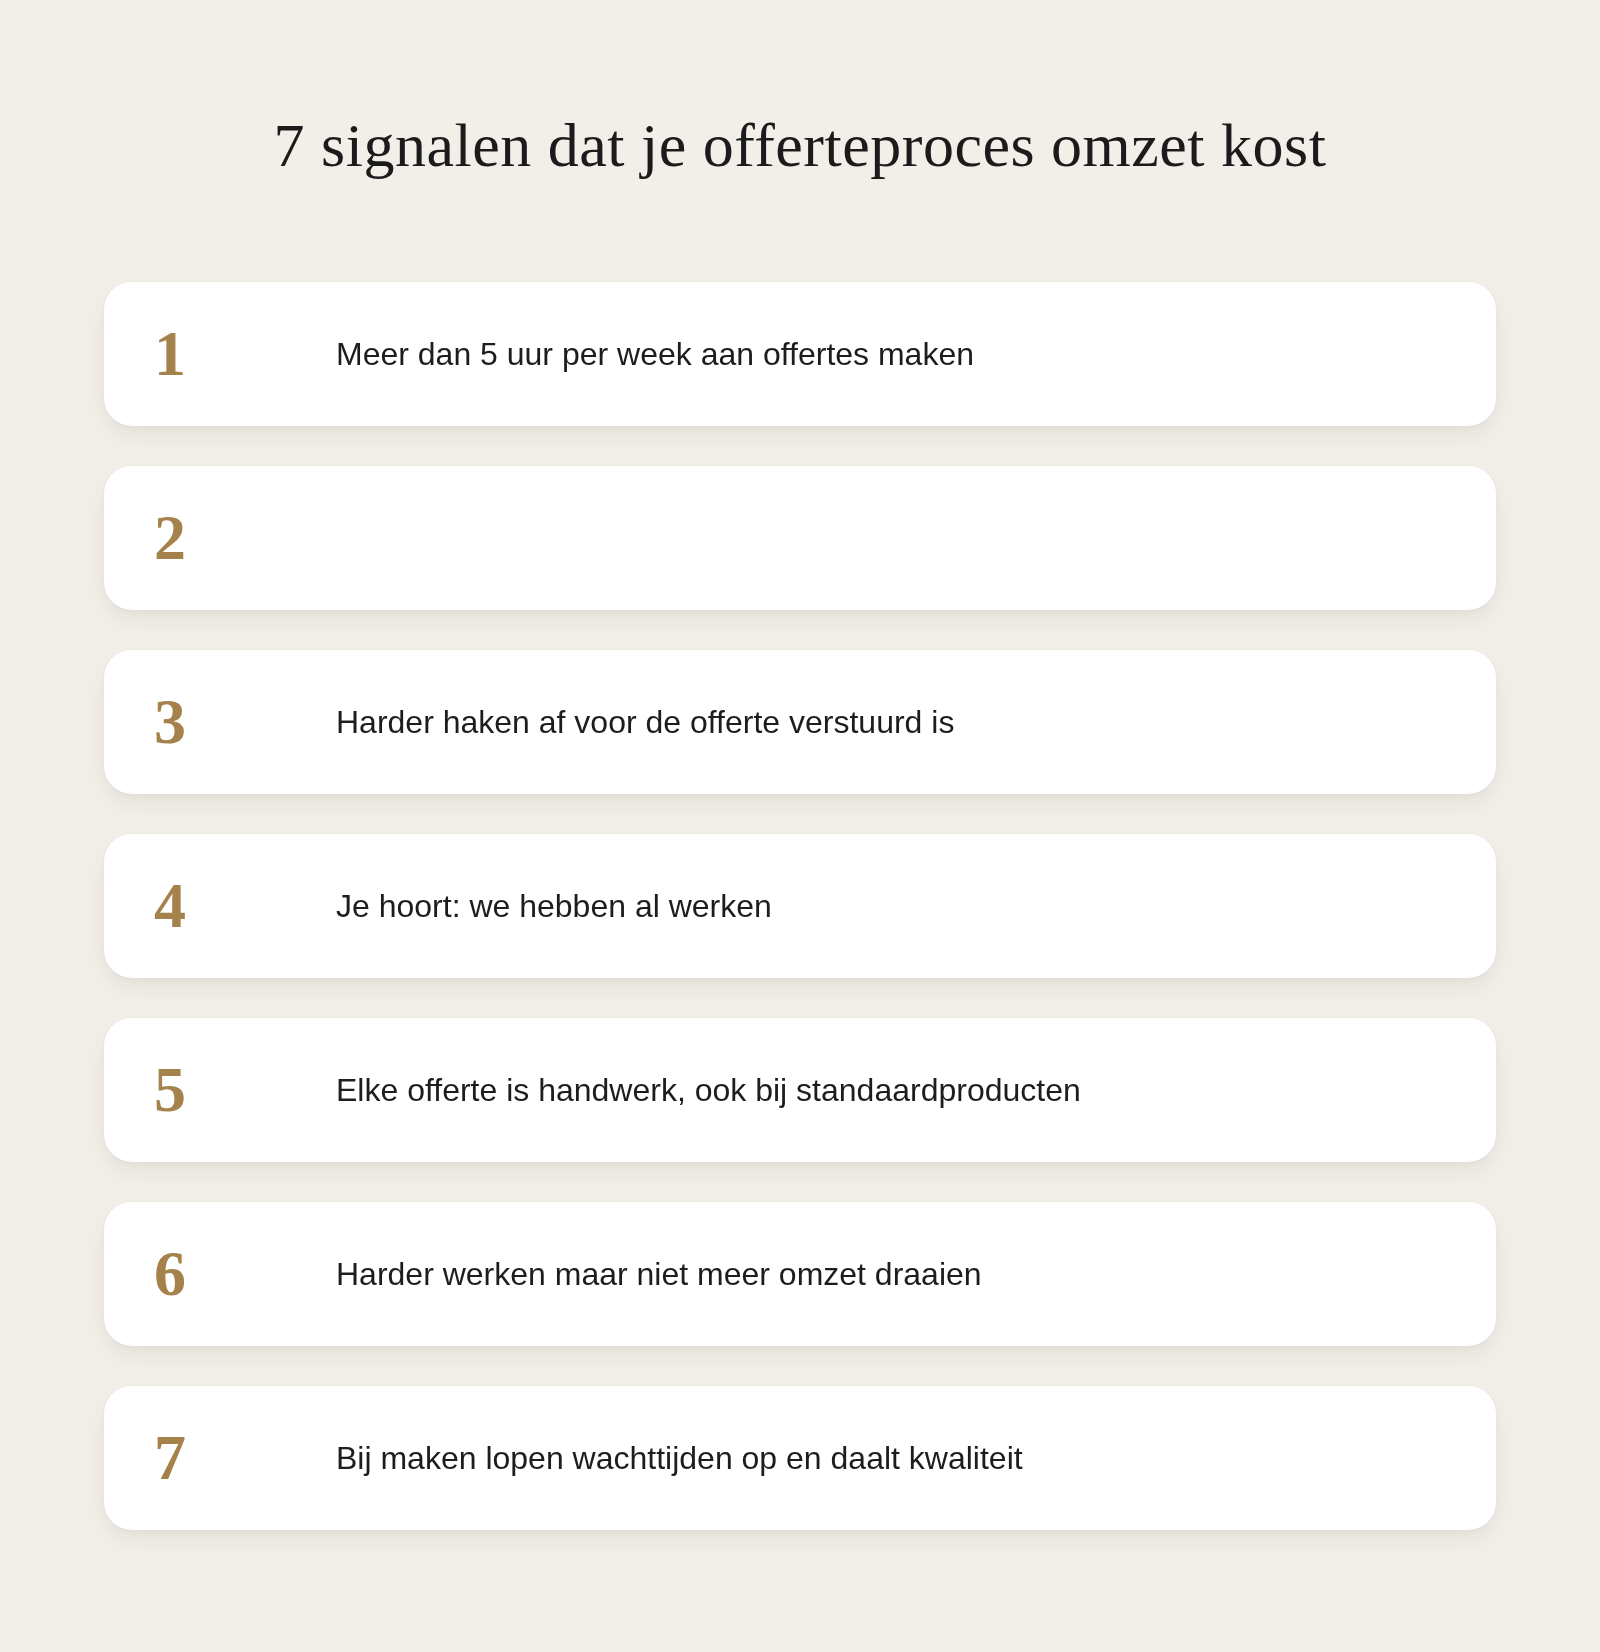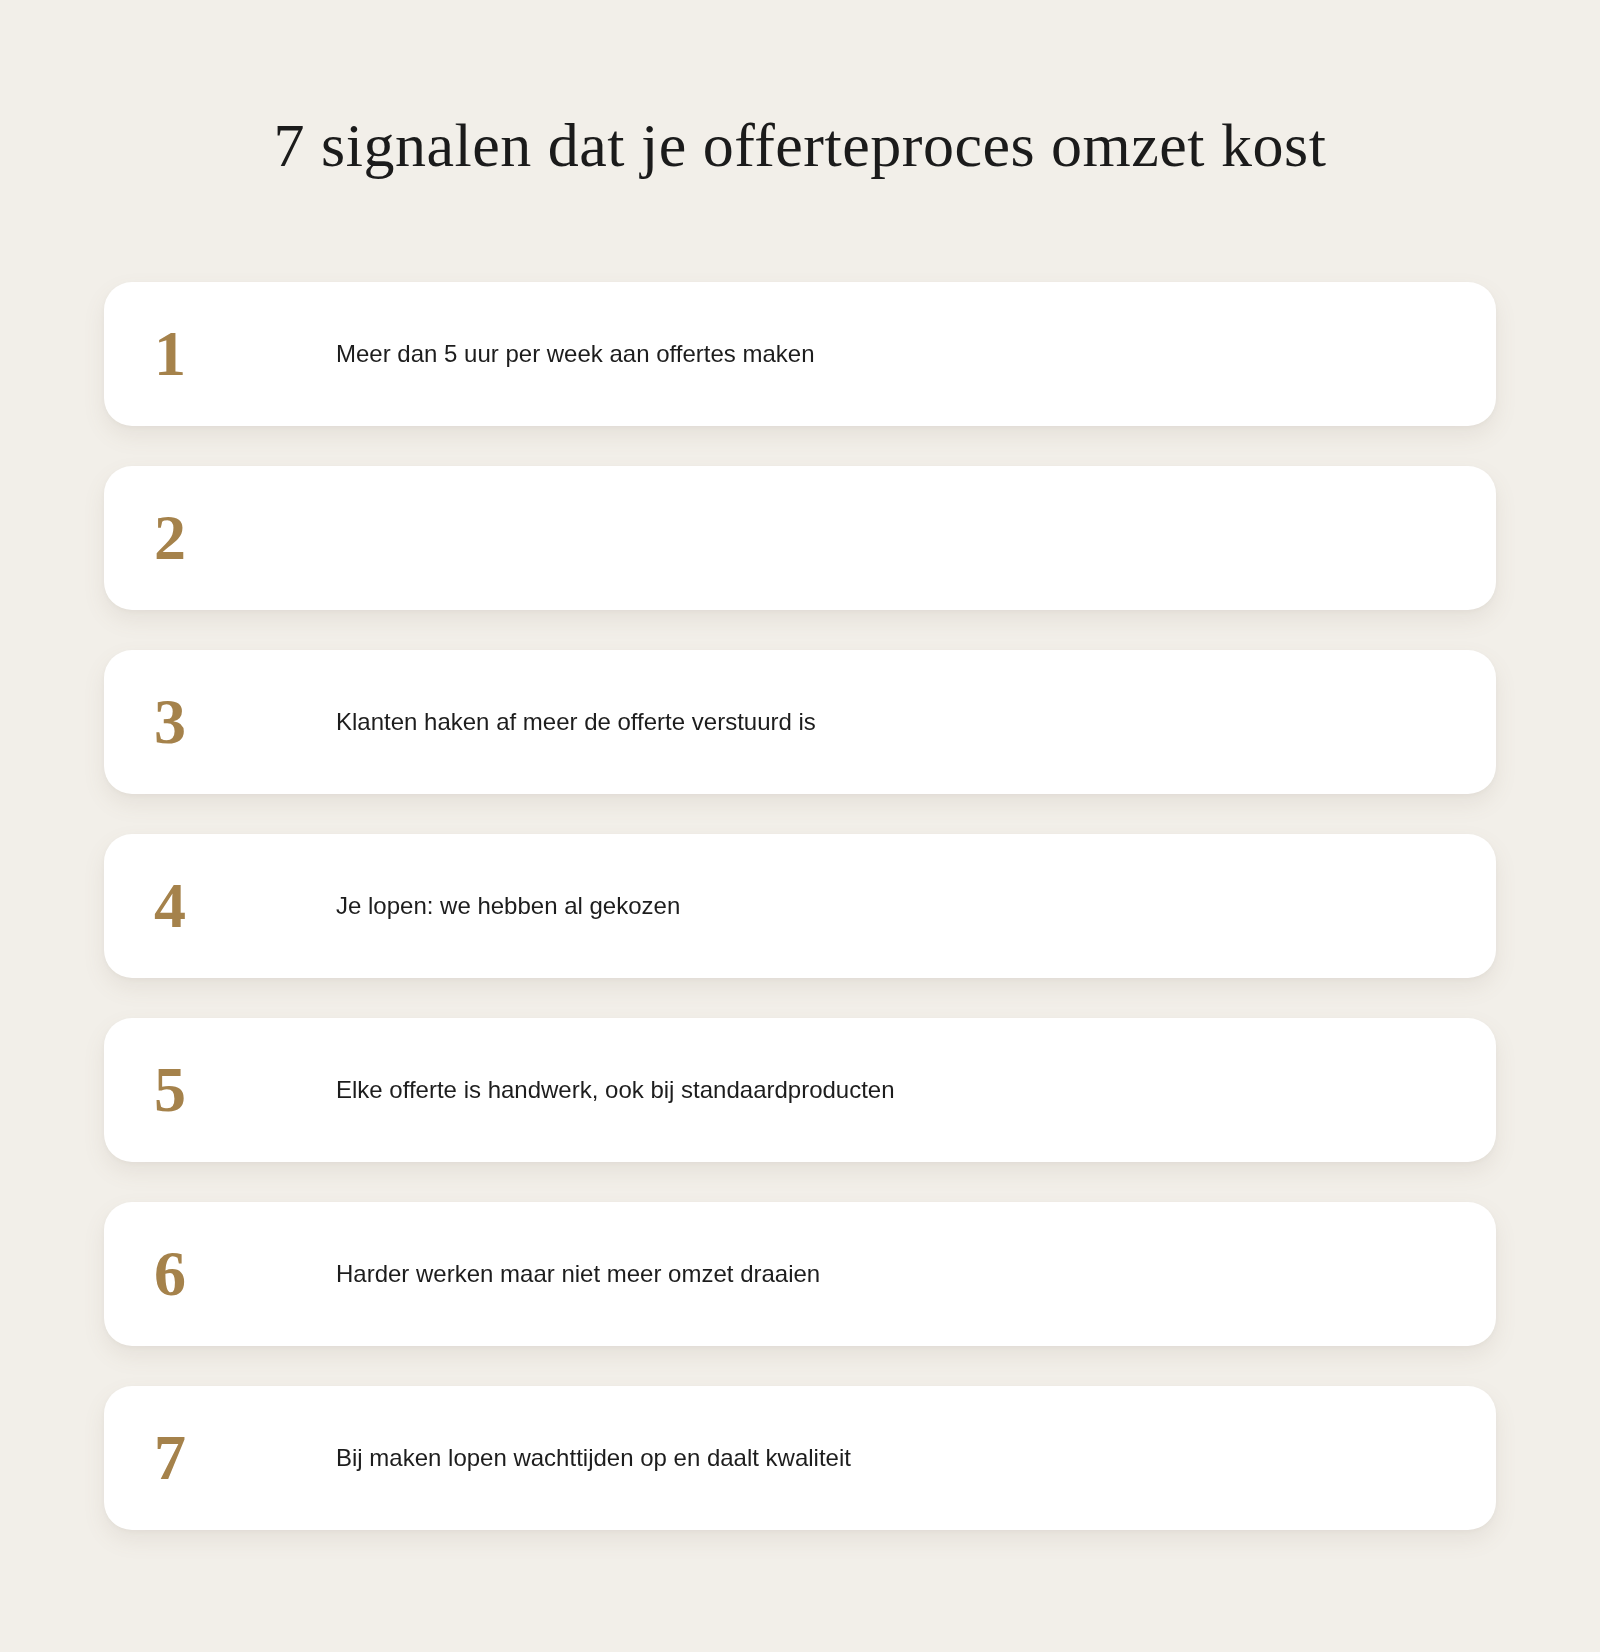--- a/index.html
+++ b/index.html
@@ -52,21 +52,21 @@
     font-weight: 700;
     font-size: 64px;
     line-height: 1;
     color: var(--number);
     width: 52px;
     text-align: center;
     flex: 0 0 auto;
   }
   .card-label {
     margin-left: 140px;
-    font-size: 24px;
+    font-size: 32px;
     line-height: 1.25;
     color: var(--text);
   }
 </style>
 </head>
 <body>
 
 <div class="page">
 
   <h1 class="page-title">7 signalen dat je offerteproces omzet kost</h1>
@@ -77,26 +77,26 @@
       <span class="card-number">1</span>
       <span class="card-label">Meer dan 5 uur per week aan offertes maken</span>
     </li>
 
     <li class="card">
       <span class="card-number">2</span>
     </li>
 
     <li class="card">
       <span class="card-number">3</span>
-      <span class="card-label">Klanten haken af meer de offerte verstuurd is</span>
+      <span class="card-label">Harder haken af voor de offerte verstuurd is</span>
     </li>
 
     <li class="card">
       <span class="card-number">4</span>
-      <span class="card-label">Je lopen: we hebben al gekozen</span>
+      <span class="card-label">Je hoort: we hebben al werken</span>
     </li>
 
     <li class="card">
       <span class="card-number">5</span>
       <span class="card-label">Elke offerte is handwerk, ook bij standaardproducten</span>
     </li>
 
     <li class="card">
       <span class="card-number">6</span>
       <span class="card-label">Harder werken maar niet meer omzet draaien</span>

